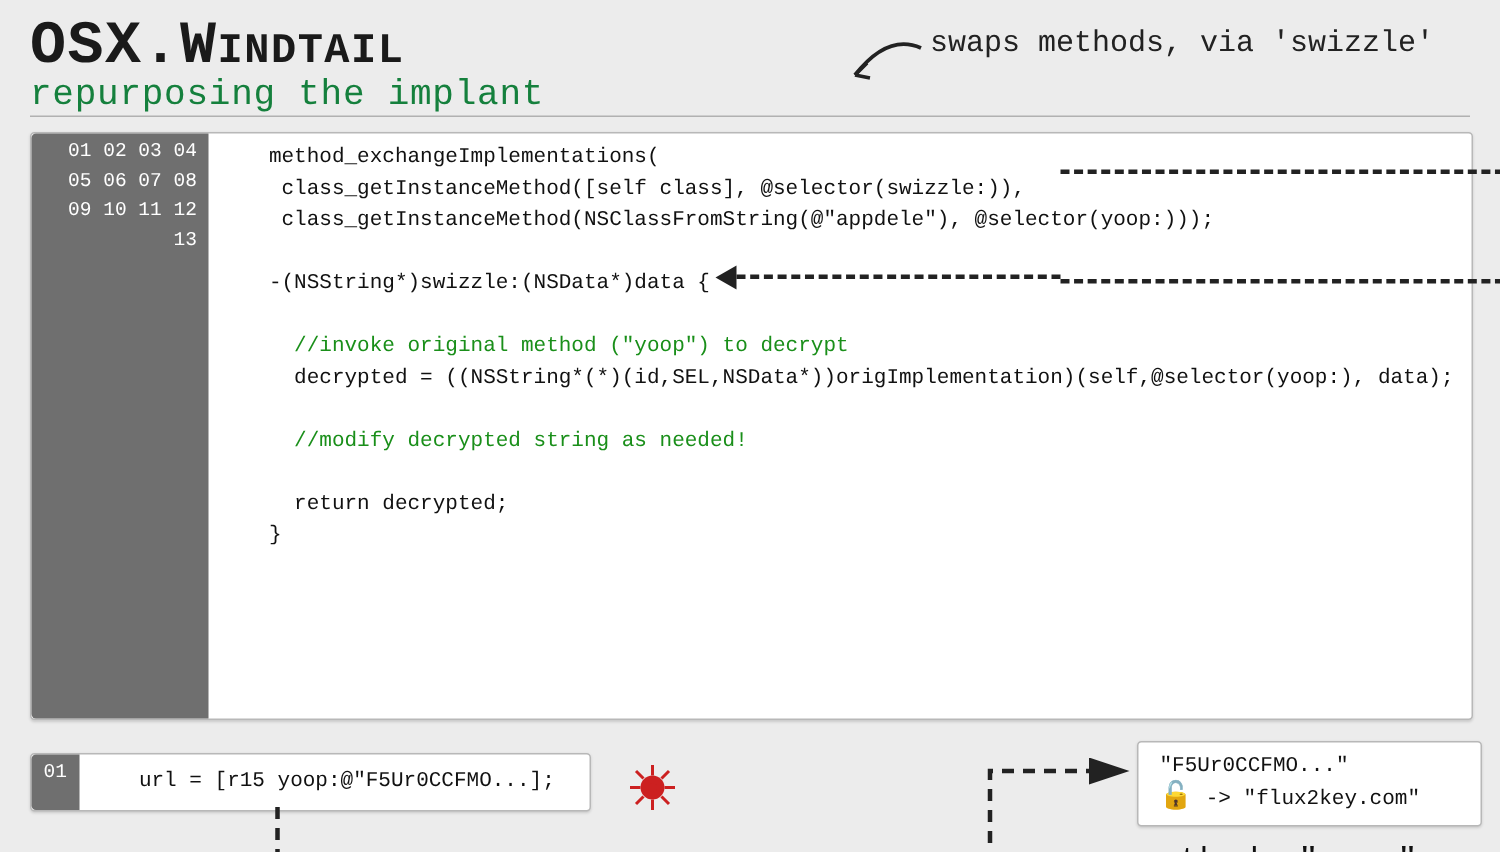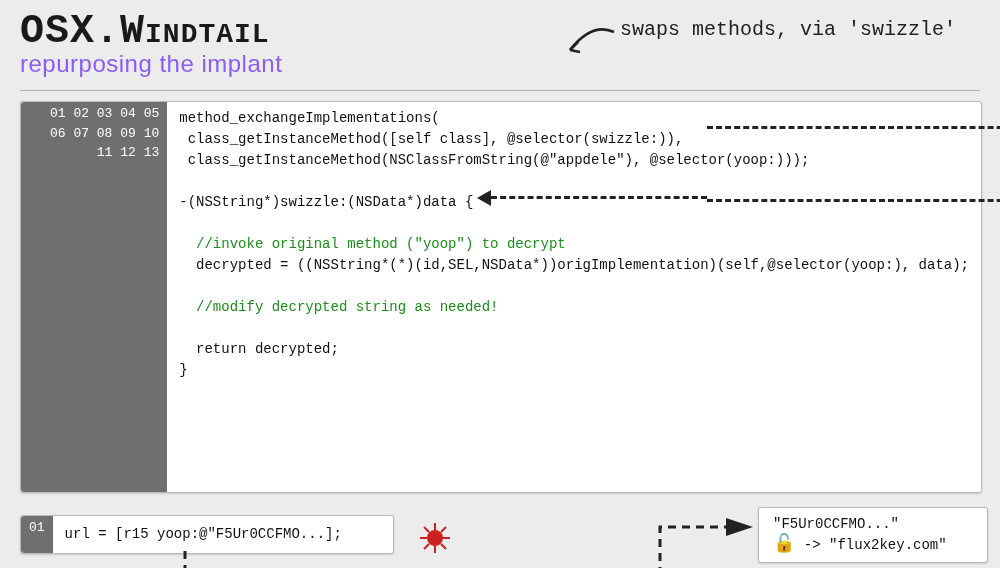--- a/index.html
+++ b/index.html
@@ -16,27 +16,27 @@
   .title-main {
     font-family: Liberation Mono, monospace;
     font-size: 40px;
     font-variant: small-caps;
     letter-spacing: 1px;
     font-weight: 600;
     color: #1a1a1a;
     line-height: 1;
   }
   .title-sub {
-    font-family: Liberation Sans, sans-serif;
+    font-family: Liberation Mono, monospace;
     font-size: 24px;
-    color: #8b5cf6;
+    color: #15803d;
     margin-top: -2px;
     letter-spacing: 0.5px;
     border-bottom: 1px solid rgba(0,0,0,0.25);
-    padding-bottom: 12px;
+    padding-bottom: 0;
     width: 960px;
   }
   .annot {
     position:absolute;
     left: 600px;
     top: 6px;
     font-family: Liberation Mono, monospace;
     font-size: 20px;
     color:#222;
   }
@@ -62,20 +62,21 @@
     font-family:"Courier New", monospace;
   }
   .code {
     padding:6px 12px;
     font-size:14px;
     line-height:1.5;
     white-space:pre;
     font-family:"Courier New", monospace;
     position:relative;
     flex:1;
+    margin-left:28px;
   }
   .comment { color:#1a8f1a; }
   .dash-box-1 {
     position:absolute;
     border:3px dashed #222;
     border-left:none;
     pointer-events:none;
   }
   .arrowhead-left {
     position:absolute;

